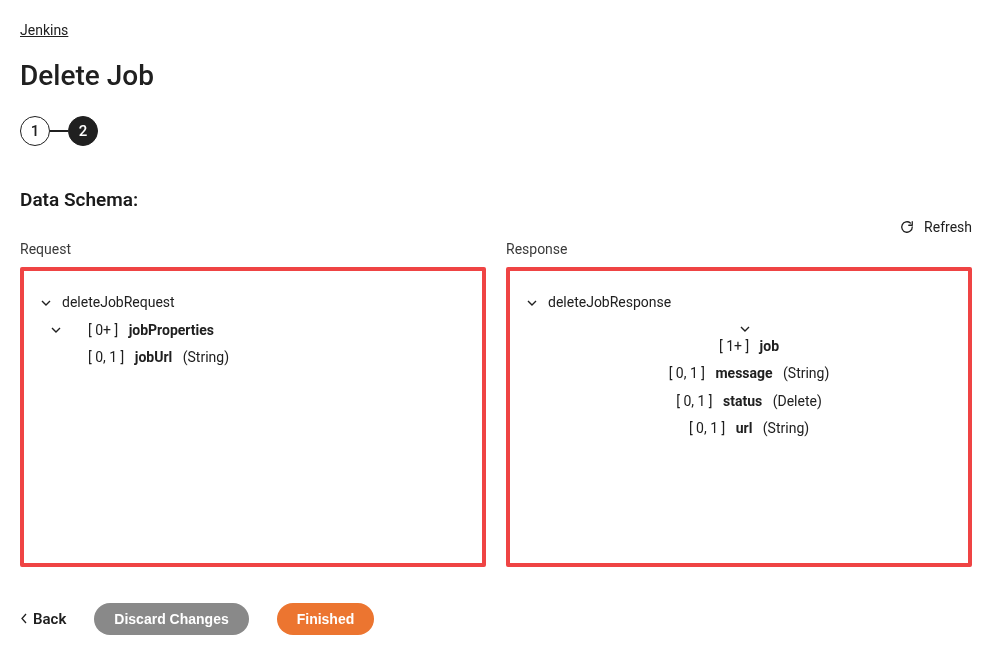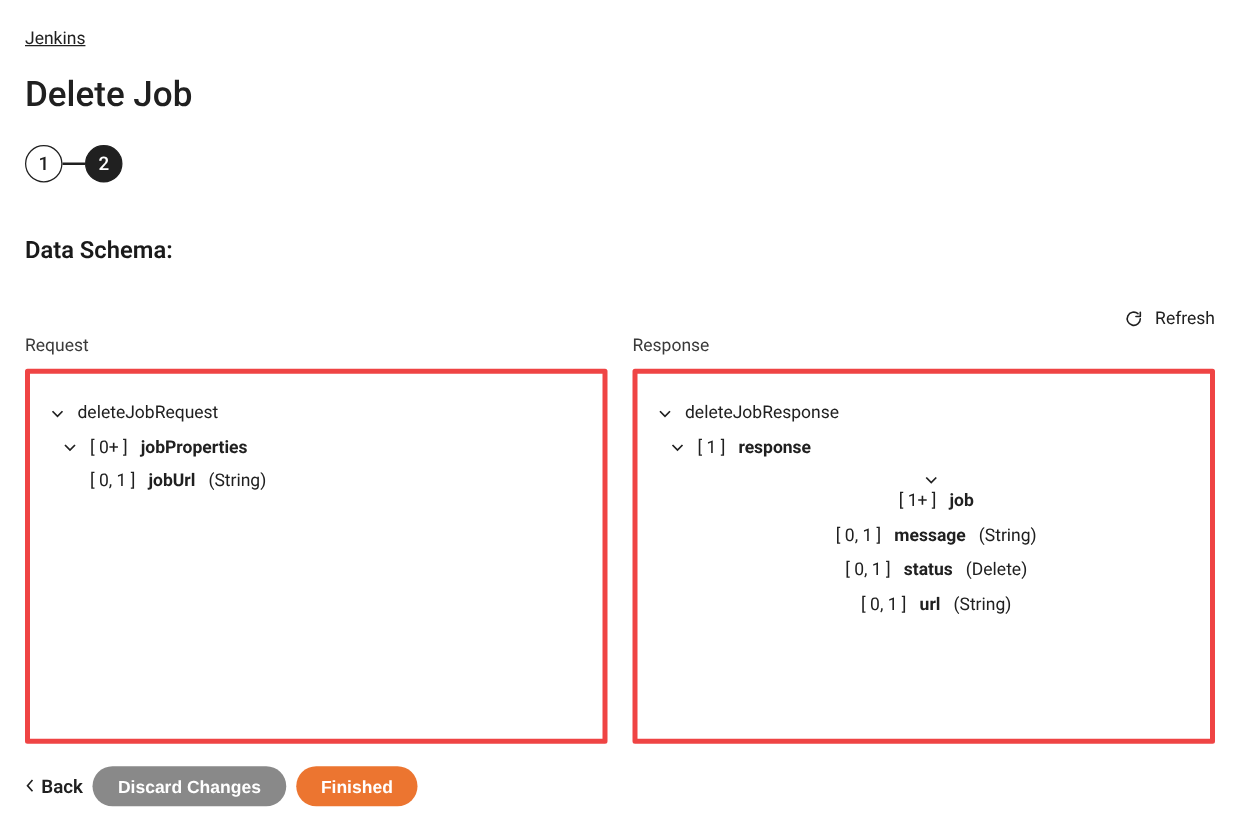--- a/index.html
+++ b/index.html
@@ -61,21 +61,21 @@
     .section-title {
       font-size: 19px;
       font-weight: 600;
       margin-top: 42px;
       color: #1a1a1a;
     }
     .refresh-row {
       display: flex;
       justify-content: flex-end;
       align-items: center;
-      margin-top: 36px;
+      margin-top: 8px;
     }
     .refresh-btn {
       display: inline-flex;
       align-items: center;
       gap: 10px;
       cursor: pointer;
       color: #202020;
       font-size: 14px;
     }
     .refresh-icon svg {
@@ -127,37 +127,37 @@
     }
     .chevron svg {
       width: 10px;
       height: 10px;
       display: block;
     }
     .chevron-spacer {
       width: 24px;
       flex-shrink: 0;
     }
-    .indent-1 { margin-left: 10px; }
+    .indent-1 { margin-left: 10px; gap: 16px; }
     .indent-2 { margin-left: 20px; flex-direction: column; }
     .card-text {
       color: #202020;
     }
     .bold {
       font-weight: 700;
     }
     .type-text {
       font-weight: 400;
       color: #202020;
     }
     .footer {
       display: flex;
       align-items: center;
-      gap: 8px;
-      margin-top: 18px;
+      gap: 28px;
+      margin-top: 36px;
     }
     .back-btn {
       display: inline-flex;
       align-items: center;
       gap: 6px;
       cursor: pointer;
       font-size: 15px;
       font-weight: 600;
       color: #202020;
     }
@@ -251,32 +251,20 @@
   <div class="panel-col">
     <div class="panel-header">Response</div>
     <div class="panel-box">
       <div class="tree-row">
         <span class="chevron">
           <svg viewBox="0 0 10 10">
               <path d="M1 3 L5 7 L9 3" fill="none" stroke="#202020" stroke-width="1.4"></path>
             </svg>
         </span>
         <span>deleteJobResponse</span>
-      </div>
-      <div class="tree-row indent-1">
-        <span class="chevron">
-          <svg viewBox="0 0 10 10">
-              <path d="M1 3 L5 7 L9 3" fill="none" stroke="#202020" stroke-width="1.4"></path>
-            </svg>
-        </span>
-        <span>
-          <span class="card-text">[ 1 ]</span>
-          <span>&nbsp;</span>
-          <span class="bold">response</span>
-        </span>
       </div>
       <div class="tree-row indent-2">
         <span class="chevron">
           <svg viewBox="0 0 10 10">
               <path d="M1 3 L5 7 L9 3" fill="none" stroke="#202020" stroke-width="1.4"></path>
             </svg>
         </span>
         <span>
           <span class="card-text">[ 1+ ]</span>
           <span>&nbsp;</span>

